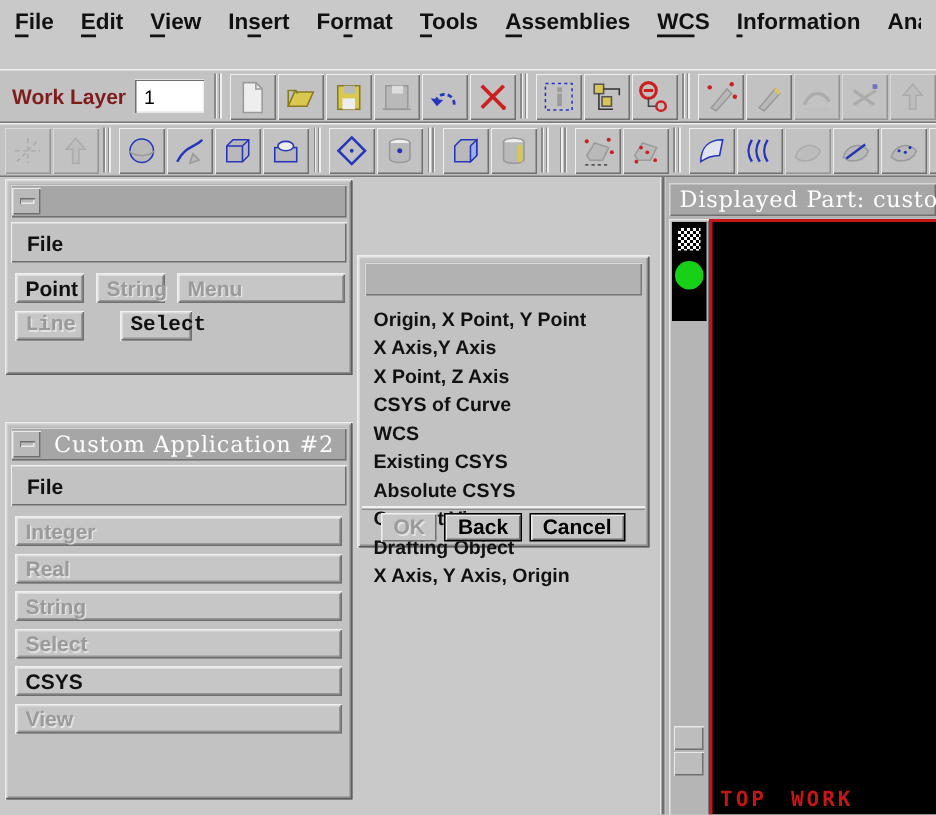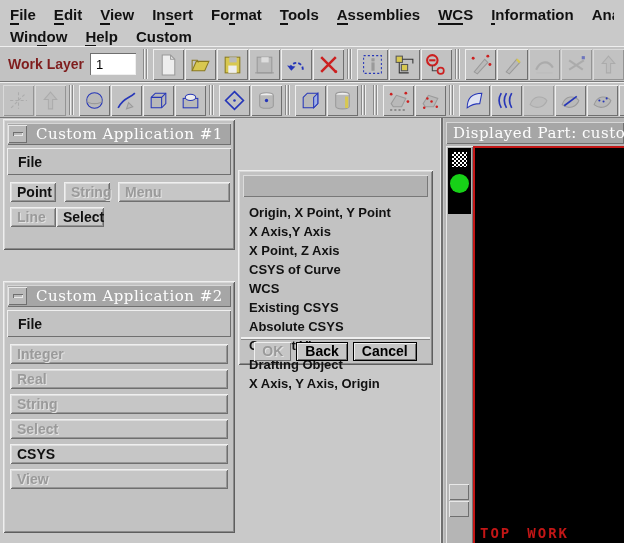--- a/index.html
+++ b/index.html
@@ -81,25 +81,20 @@
       <span class="menu-item"><span class="mn">E</span>dit</span>
       <span class="menu-item"><span class="mn">V</span>iew</span>
       <span class="menu-item">In<span class="mn">s</span>ert</span>
       <span class="menu-item">Fo<span class="mn">r</span>mat</span>
       <span class="menu-item"><span class="mn">T</span>ools</span>
       <span class="menu-item"><span class="mn">A</span>ssemblies</span>
       <span class="menu-item"><span class="mn">WC</span>S</span>
       <span class="menu-item"><span class="mn">I</span>nformation</span>
       <span class="menu-item">Analsis</span>
     </div>
-  <div class="menurow" id="menurow-1">
-      <span class="menu-item">Win<span class="mn">d</span>ow</span>
-      <span class="menu-item"><span class="mn">H</span>elp</span>
-      <span class="menu-item">Custom</span>
-    </div>
 </div>
 
 <div class="toolbar toolbar1">
   <span class="wl-label">Work Layer</span>
   <input class="wl-input" value="1" style="">
   <div class="tsep" style="margin-left:6px;"></div>
   <div id="tb1" style="display:flex;align-items:center;">
       <div class="tbtn raised-thin">
         <svg viewBox="0 0 22 22">
           <path d="M5 2h8l4 4v15H5z" fill="#eee" stroke="#9a9a9a"></path>
@@ -322,32 +317,31 @@
         </svg>
       </div>
     </div>
 </div>
 
 <div class="mwin frame" style="left:3px; top:119px; width:232px; height:131px;">
   <div class="titlebar">
     <div class="minbtn">
         <div class="dash"></div>
       </div>
-    <div class="title-text">Custom Application #1</div>
   </div>
   <div class="menubar-strip raised-thin">
     <span class="menu-label">File</span>
   </div>
   <div id="win1-rows" style="padding:2px 0 0 3px;">
       <div style="display: flex; gap: 8px; margin-bottom: 5px;">
         <div class="pbtn" style="width: 46px;">Point</div>
         <div class="pbtn disabled" style="width: 46px;">String</div>
         <div class="pbtn disabled" style="width: 112px;">Menu</div>
       </div>
-      <div style="display: flex; gap: 0; margin-bottom: 14px;">
+      <div style="display: flex; gap: 24px; margin-bottom: 14px; font-family: Liberation Mono, monospace;">
         <div class="pbtn disabled" style="width: 46px;">Line</div>
         <div class="pbtn" style="width: 48px;">Select</div>
       </div>
     </div>
 </div>
 
 <div class="mwin frame" style="left:3px; top:281px; width:232px; height:252px;">
   <div class="titlebar">
     <div class="minbtn">
         <div class="dash"></div>

